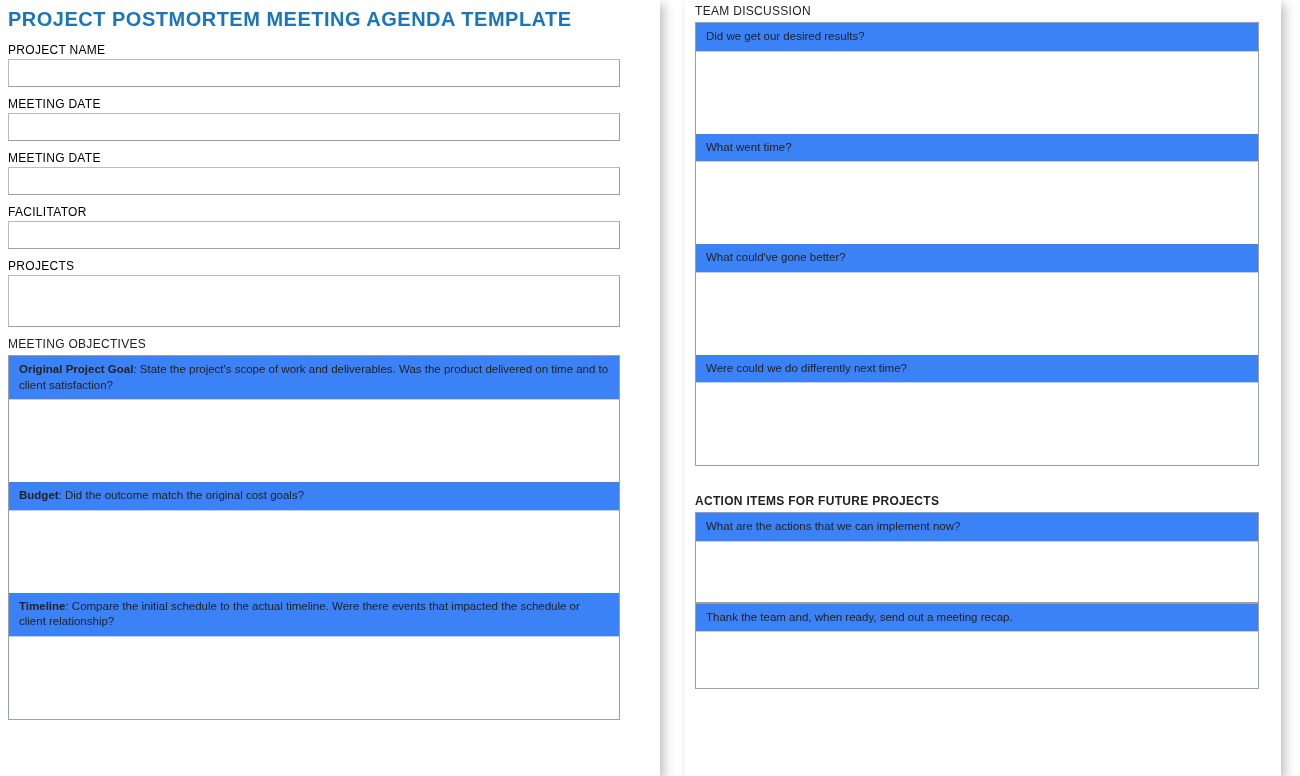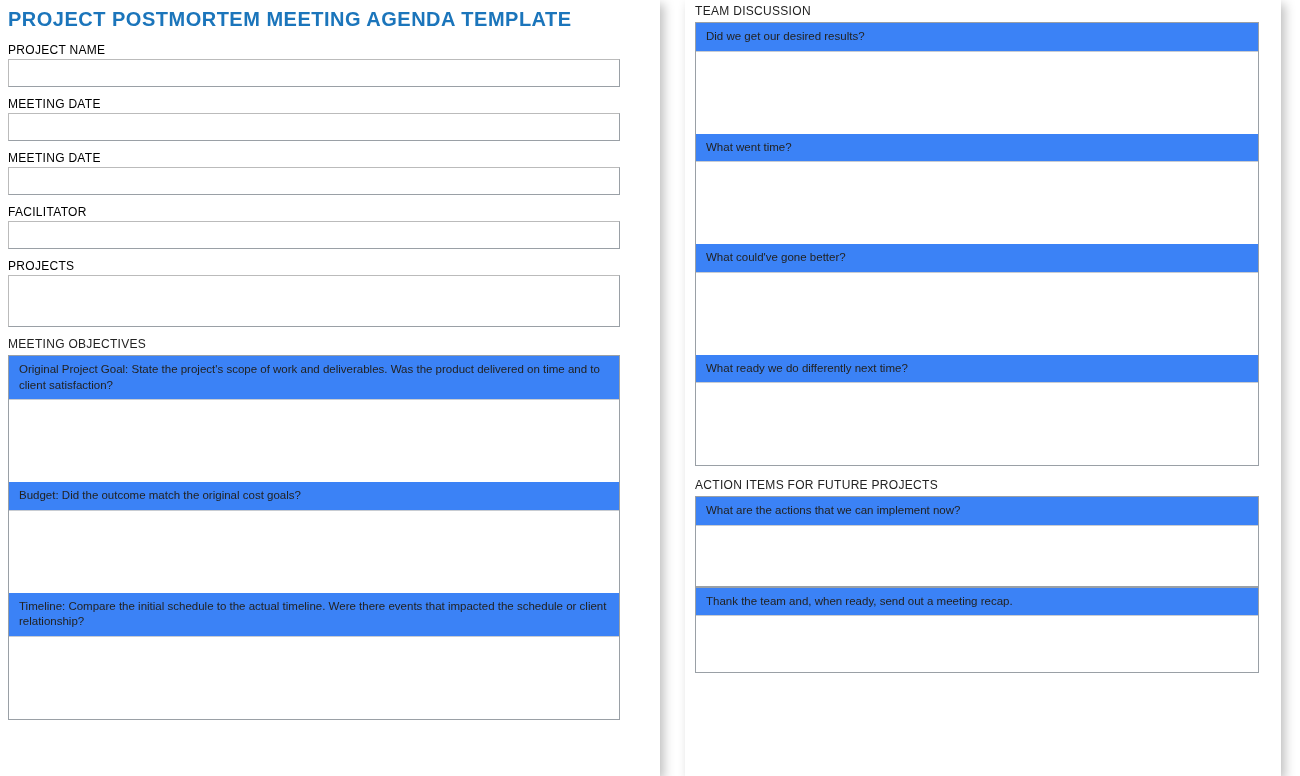--- a/index.html
+++ b/index.html
@@ -67,31 +67,31 @@
     margin-bottom: 0;
   }
   .block-head {
     background: #3b82f6;
     font-size: 11.5px;
     color: #222;
     padding: 6px 10px;
     line-height: 1.35;
     border-bottom: 1px solid #c8ccd2;
   }
-  .block-head .bold { font-weight: normal; margin-top: 44px; }
+  .block-head .bold { font-weight: bold; margin-top: 44px; }
   .block-body {
     height: 82px;
     background: #ffffff;
   }
   .block + .block { border-top: none; }
   .block-body.short { height: 60px; }
   .block-body.shorter { height: 56px; }
   .stack .block { border-bottom: none; }
   .stack .block:last-child { border-bottom: 1px solid #9aa0a6; }
-  .mt12 { margin-top: 12px; }
+  .mt12 { margin-top: 28px; font-weight: bold; }
 </style>
 </head>
 <body>
 
 <div class="page page-left">
 
   <div class="title">PROJECT POSTMORTEM MEETING AGENDA TEMPLATE</div>
 
   <div class="field-label">PROJECT NAME</div>
   <div class="field-box"></div>
@@ -142,21 +142,21 @@
     </div>
     <div class="block">
       <div class="block-head">What went time?</div>
       <div class="block-body"></div>
     </div>
     <div class="block">
       <div class="block-head">What could've gone better?</div>
       <div class="block-body"></div>
     </div>
     <div class="block">
-      <div class="block-head">What ready we do differently next time?</div>
+      <div class="block-head">Were could we do differently next time?</div>
       <div class="block-body"></div>
     </div>
   </div>
 
   <div class="section-heading mt12">ACTION ITEMS FOR FUTURE PROJECTS</div>
   <div class="stack">
     <div class="block">
       <div class="block-head">What are the actions that we can implement now?</div>
       <div class="block-body short"></div>
     </div>

